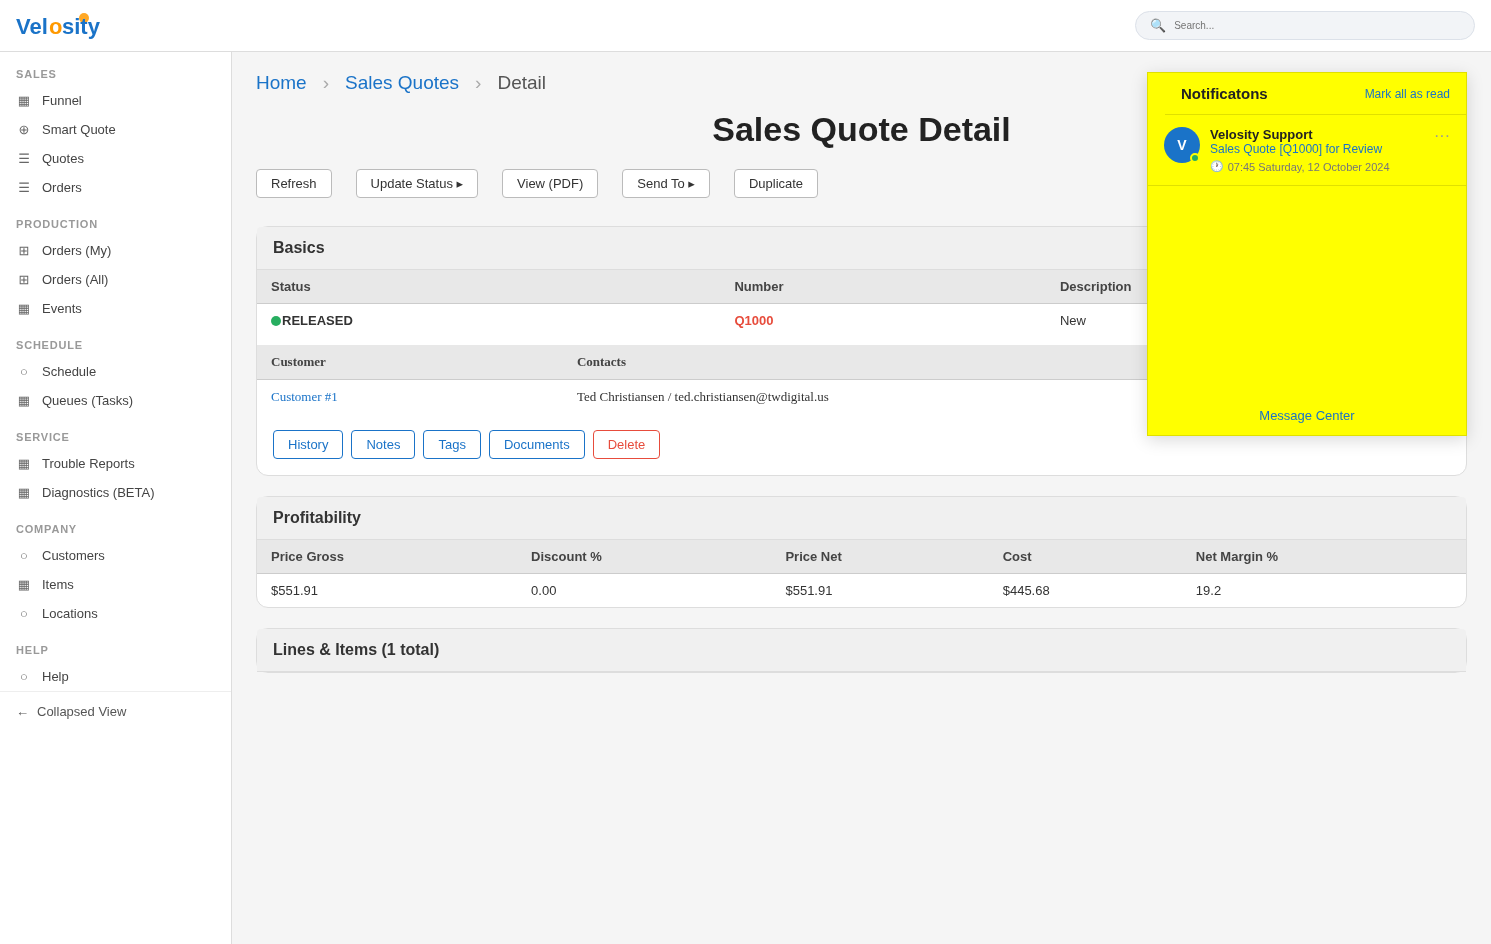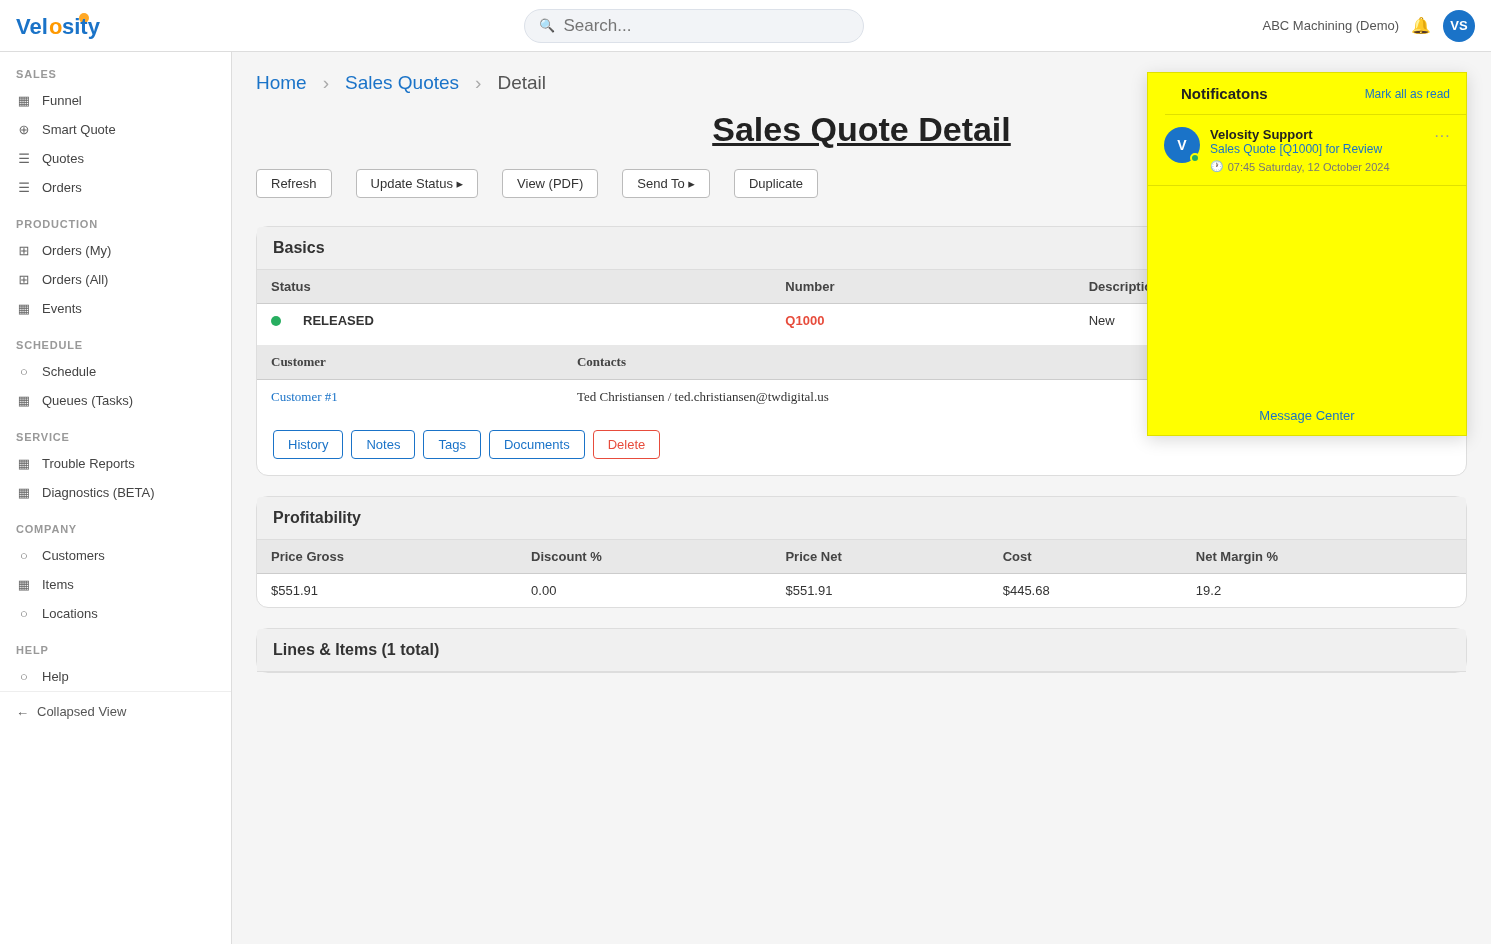--- a/index.html
+++ b/index.html
@@ -8,56 +8,56 @@
     
     .app-wrapper { display: flex; flex-direction: column; height: 100vh; }
     .top-bar { display: flex; align-items: center; justify-content: space-between; background: #fff; border-bottom: 1px solid #ddd; padding: 0 16px; height: 52px; flex-shrink: 0; }
     .main-layout { display: flex; flex: 1; overflow: hidden; }
     .sidebar { width: 232px; background: #fff; border-right: 1px solid #ddd; overflow-y: auto; flex-shrink: 0; padding-bottom: 20px; }
     .content-area { flex: 1; overflow-y: auto; padding: 20px 24px; background: #f5f5f5; position: relative; }
 
     
     .logo { display: flex; align-items: center; }
     .search-bar { display: flex; align-items: center; background: #f2f4f7; border: 1px solid #dce1e9; border-radius: 20px; padding: 6px 14px; width: 340px; }
-    .search-bar input { border: none; background: transparent; outline: none; font-size: 17px; color: #555; width: 100%; }
+    .search-bar input { border: none; background: transparent; outline: none; font-size: 10px; color: #555; width: 100%; }
     .search-icon { color: #999; margin-right: 8px; font-size: 13px; }
     .top-right { display: flex; align-items: center; gap: 12px; }
     .company-name { font-size: 13px; color: #555; }
     .bell-icon { font-size: 16px; color: #e74c3c; cursor: pointer; }
     .avatar { background: #1a73c8; color: #fff; border-radius: 50%; width: 32px; height: 32px; display: flex; align-items: center; justify-content: center; font-size: 13px; font-weight: 600; cursor: pointer; }
 
     
     .sidebar-section-label { font-size: 11px; font-weight: 700; color: #999; letter-spacing: 0.8px; padding: 16px 16px 6px; text-transform: uppercase; }
     .sidebar-item { display: flex; align-items: center; gap: 10px; padding: 7px 16px; cursor: pointer; color: #444; font-size: 13px; }
     .sidebar-item .s-icon { width: 16px; text-align: center; color: #666; font-size: 13px; }
     .sidebar-bottom { padding: 12px 16px; border-top: 1px solid #eee; margin-top: auto; cursor: pointer; font-size: 13px; color: #555; display: flex; align-items: center; gap: 8px; }
 
     
     .breadcrumb { display: flex; align-items: center; gap: 16px; font-size: 19px; margin-bottom: 16px; }
     .breadcrumb a { color: #1a73c8; text-decoration: none; cursor: pointer; }
     .breadcrumb .sep { color: #aaa; }
     .breadcrumb .current { color: #555; }
 
     
-    .page-title { text-align: center; font-size: 34px; font-weight: 700; color: #222; margin-bottom: 20px; text-decoration: underline; }
+    .page-title { text-align: center; font-size: 34px; font-weight: 700; color: #222; margin-bottom: 20px; }
 
     
     .action-buttons { display: flex; gap: 24px; margin-bottom: 28px; }
     .btn { padding: 6px 14px; border-radius: 4px; border: 1px solid #bbb; background: #fff; cursor: pointer; font-size: 13px; color: #333; }
 
     
     .card { background: #fff; border: 1px solid #ddd; border-radius: 12px; margin-bottom: 20px; }
     .card-header { background: #f0f0f0; padding: 12px 16px; font-size: 16px; font-weight: 700; border-bottom: 1px solid #ddd; border-radius: 4px 4px 0 0; }
 
     
     .data-table { width: 100%; border-collapse: collapse; }
     .data-table th { background: #e8e8e8; padding: 9px 14px; text-align: left; font-size: 13px; font-weight: 600; color: #444; border-bottom: 1px solid #ccc; }
     .data-table td { padding: 9px 14px; border-bottom: 1px solid #eee; font-size: 13px; }
     .data-table tr:last-child td { border-bottom: none; }
-    .status-released { display: flex; align-items: center; gap: 22px; font-weight: 600; }
+    .status-released { display: flex; align-items: center; gap: 1px; font-weight: 600; }
     .status-dot { width: 10px; height: 10px; border-radius: 50%; background: #27ae60; flex-shrink: 0; }
     .link-red { color: #e74c3c; font-weight: 600; cursor: pointer; }
     .link-blue { color: #1a73c8; cursor: pointer; }
 
     
     .tab-buttons { display: flex; gap: 8px; padding: 16px; }
     .tab-btn { padding: 6px 14px; border-radius: 4px; border: 1px solid #1a73c8; background: #fff; color: #1a73c8; cursor: pointer; font-size: 13px; }
     .tab-btn-danger { border-color: #e74c3c; color: #e74c3c; }
 
     
@@ -90,25 +90,20 @@
       <svg width="110" height="36" viewBox="0 0 110 36">
         <circle cx="68" cy="10" r="5" fill="#f90" opacity="0.85"></circle>
         <text x="0" y="26" font-size="22" font-weight="800" fill="#1a73c8" font-family="Arial,sans-serif">Vel</text>
         <text x="33" y="26" font-size="22" font-weight="800" fill="#f90" font-family="Arial,sans-serif">o</text>
         <text x="46" y="26" font-size="22" font-weight="800" fill="#1a73c8" font-family="Arial,sans-serif">sity</text>
       </svg>
     </div>
     <div class="search-bar">
       <span class="search-icon">🔍</span>
       <input type="text" placeholder="Search..." style="">
-    </div>
-    <div class="top-right">
-      <span class="company-name">ABC Machining (Demo)</span>
-      <span class="bell-icon">🔔</span>
-      <div class="avatar">VS</div>
     </div>
   </div>
 
   <div class="main-layout">
 
     <div class="sidebar">
       <div id="sidebar-content">
           <div class="sidebar-section-label">SALES</div>
           <div class="sidebar-item">
             <span class="s-icon">▦</span>

